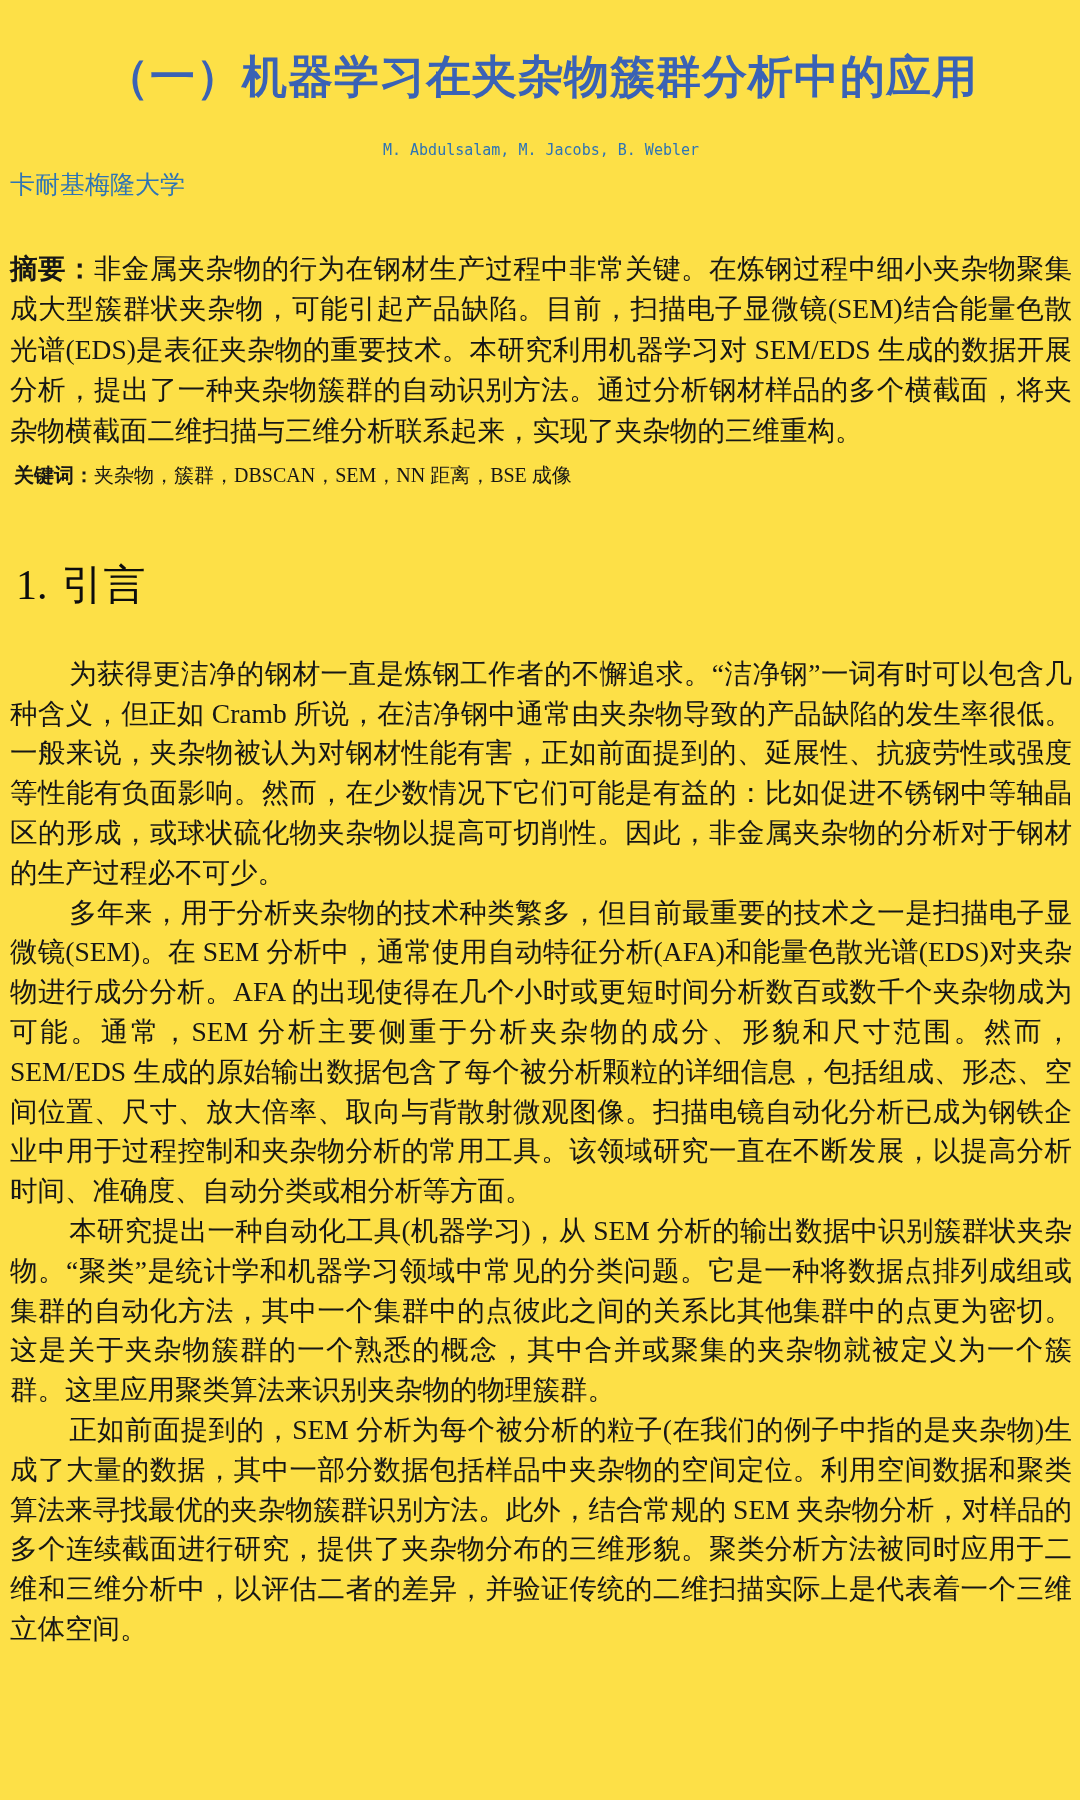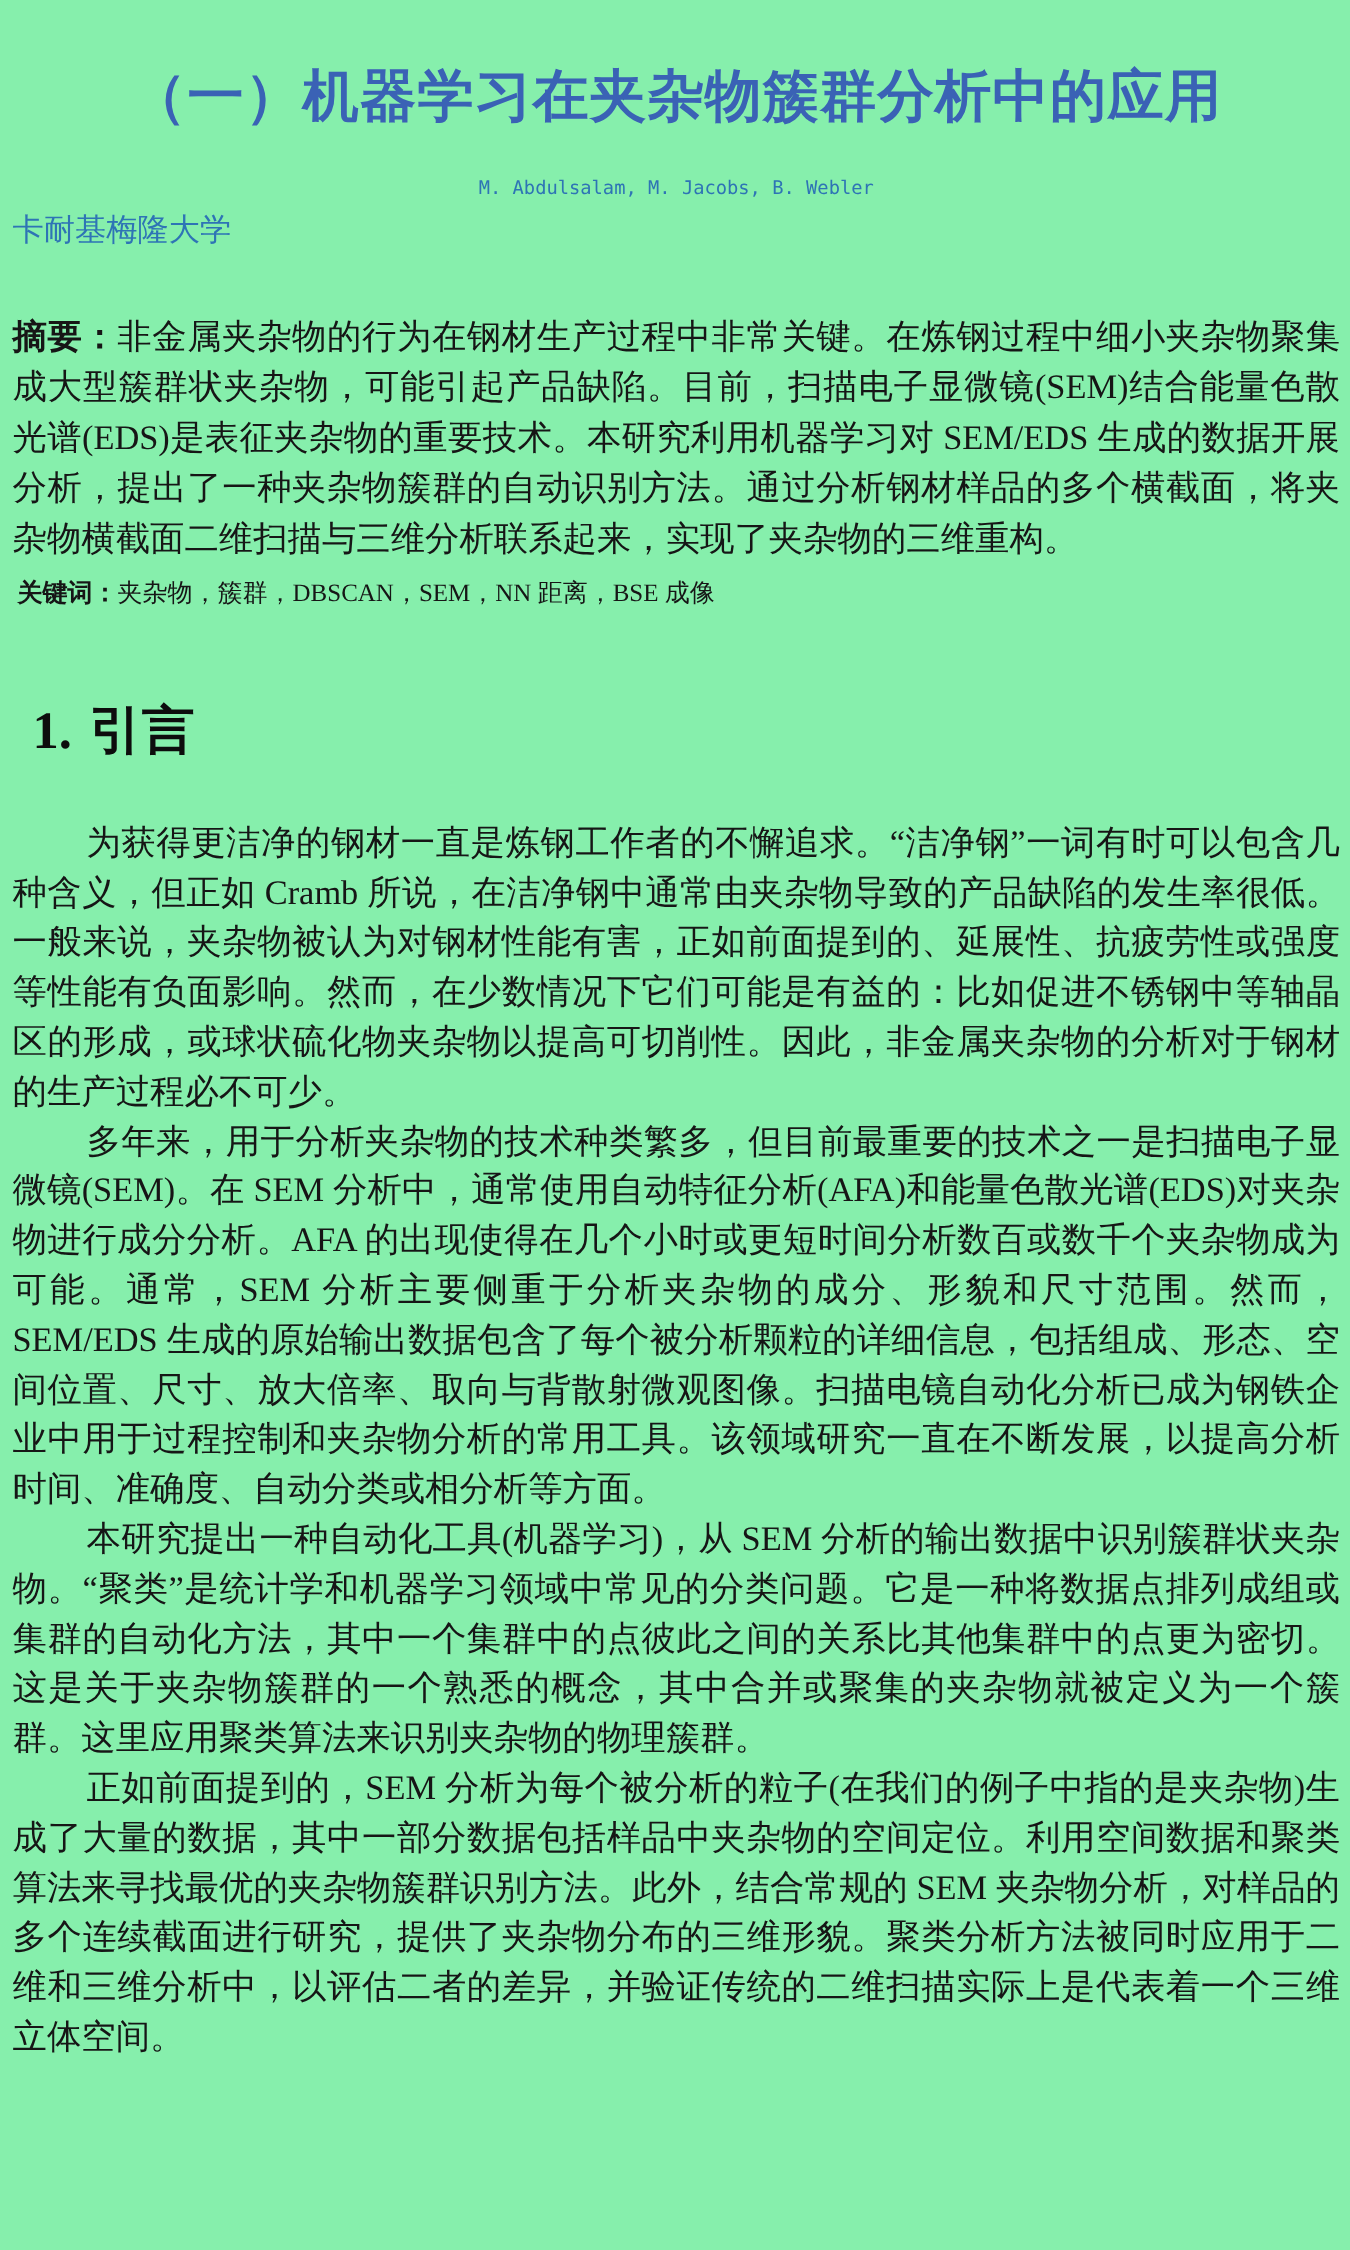--- a/index.html
+++ b/index.html
@@ -1,21 +1,21 @@
 <!DOCTYPE html>
 <html><head>
 <meta charset="utf-8">
 <style>
   html, body { margin: 0; padding: 0; background: #ffffff; }
   .page {
     position: relative;
     width: 1080px;
     height: 1800px;
     margin: 0 auto;
-    background: #86efac;
+    background: #fde047;
     box-sizing: border-box;
     padding: 40px 8px 0 10px;
     overflow: hidden;
     font-family: "Liberation Serif", "DejaVu Serif", serif;
     color: #161616;
   }
   .doc-title {
     margin: 8px 0 26px 0;
     text-align: center;
     font-size: 45px;
@@ -45,23 +45,23 @@
     line-height: 40.5px;
     text-align: justify;
   }
   .inline-label { font-weight: bold; }
   .keywords-para {
     margin: 4px;
     font-size: 20px;
     line-height: 40.5px;
   }
   .section-heading {
-    margin: 64px 0 44px 16px;
+    margin: 64px 0 44px 6px;
     font-size: 42px;
-    font-weight: bold;
+    font-weight: normal;
     line-height: 1.2;
     color: #0d0d0d;
   }
   .section-heading .sec-title { margin-left: 14px; }
   .body-para {
     margin: 0;
     font-size: 27.5px;
     line-height: 39.8px;
     text-align: justify;
     text-indent: 2.15em;

